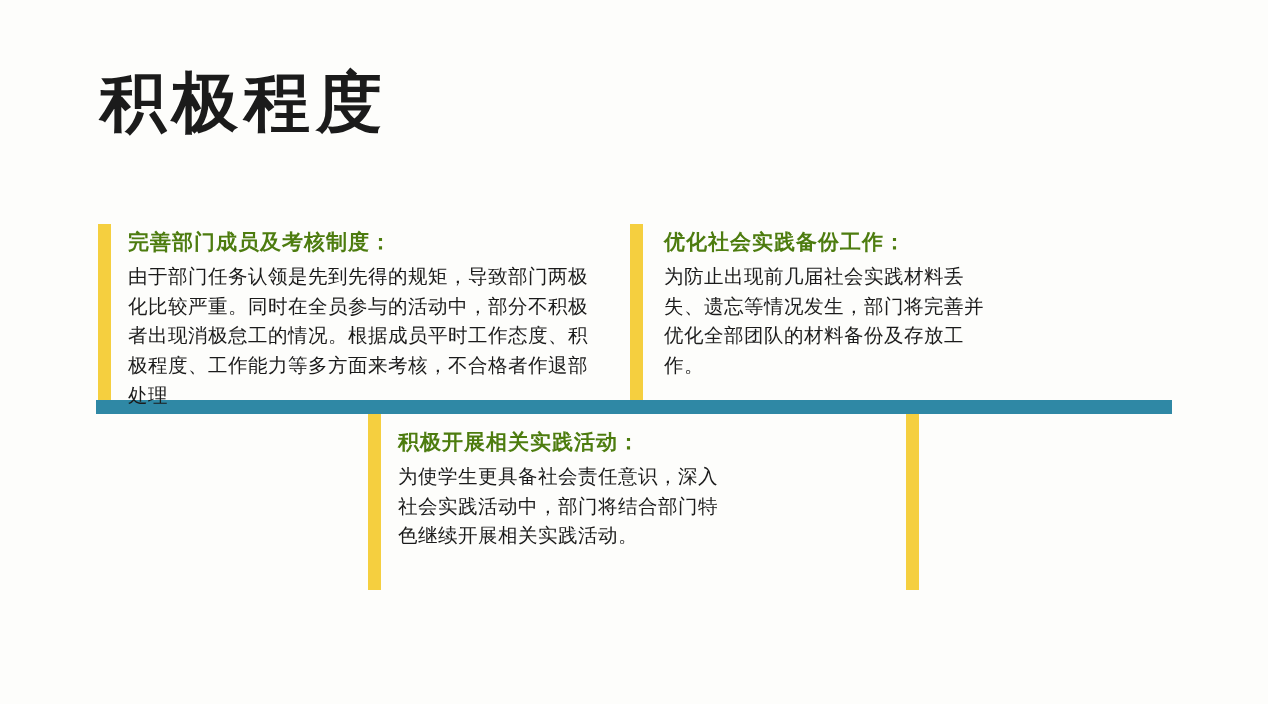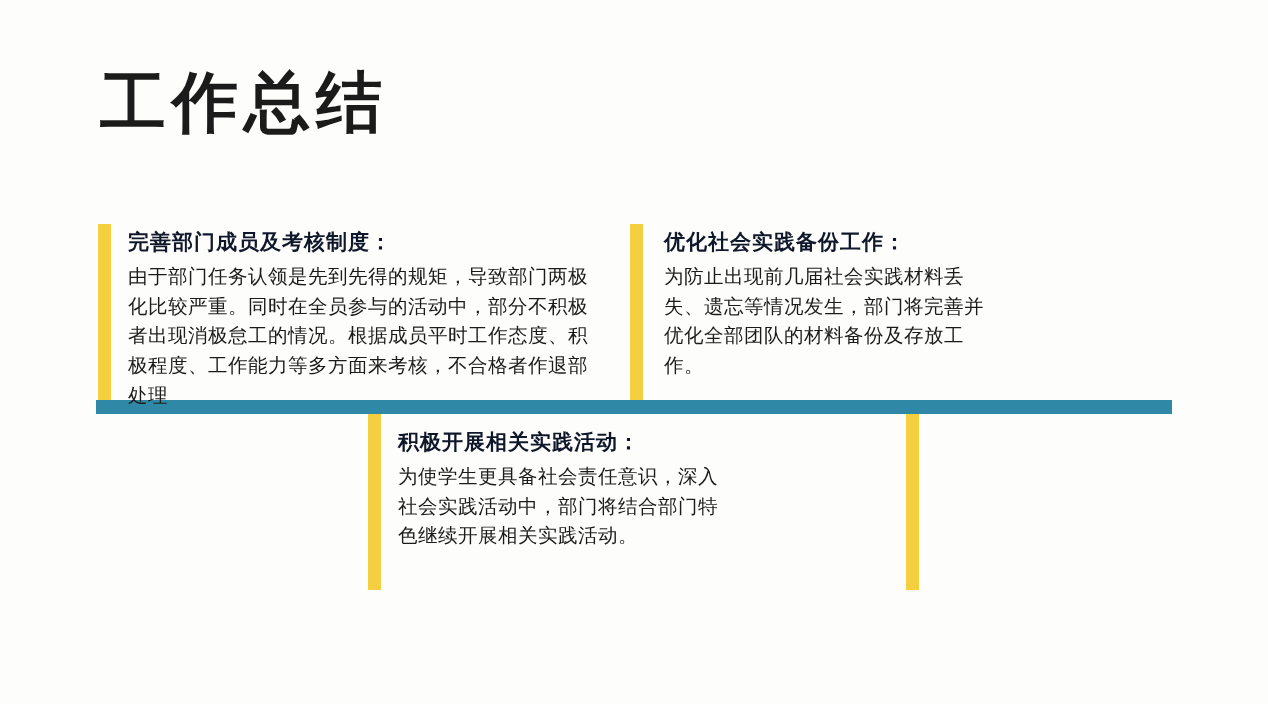--- a/index.html
+++ b/index.html
@@ -58,21 +58,21 @@
   .m2 { left: 368px; }
   .m3 { left: 630px; }
   .m4 { left: 906px; }
 
   .block {
     position: absolute;
   }
   .block .head {
     font-size: 21px;
     font-weight: bold;
-    color: #0f172a;
+    color: #4d7c0f;
     margin-bottom: 6px;
     letter-spacing: 1px;
     border-bottom: 0;
   }
   .block .body {
     font-size: 19.5px;
     color: #1b1b1b;
     line-height: 1.52;
     letter-spacing: 0.5px;
   }
@@ -80,21 +80,21 @@
   .b1 { left: 128px; top: 228px; width: 470px; }
   .b2 { left: 664px; top: 228px; width: 330px; }
   .b3 { left: 398px; top: 428px; width: 330px; }
   .b4 { left: 934px; top: 428px; width: 290px; }
 </style>
 </head>
 <body>
 
 <div class="slide">
 
-  <div class="title">工作总结</div>
+  <div class="title">积极程度</div>
 
   <div class="timeline-bar"></div>
 
   <div class="marker up m1"></div>
   <div class="marker down m2"></div>
   <div class="marker up m3"></div>
   <div class="marker down m4"></div>
 
   <div class="block b1">
     <div class="head">完善部门成员及考核制度：</div>

